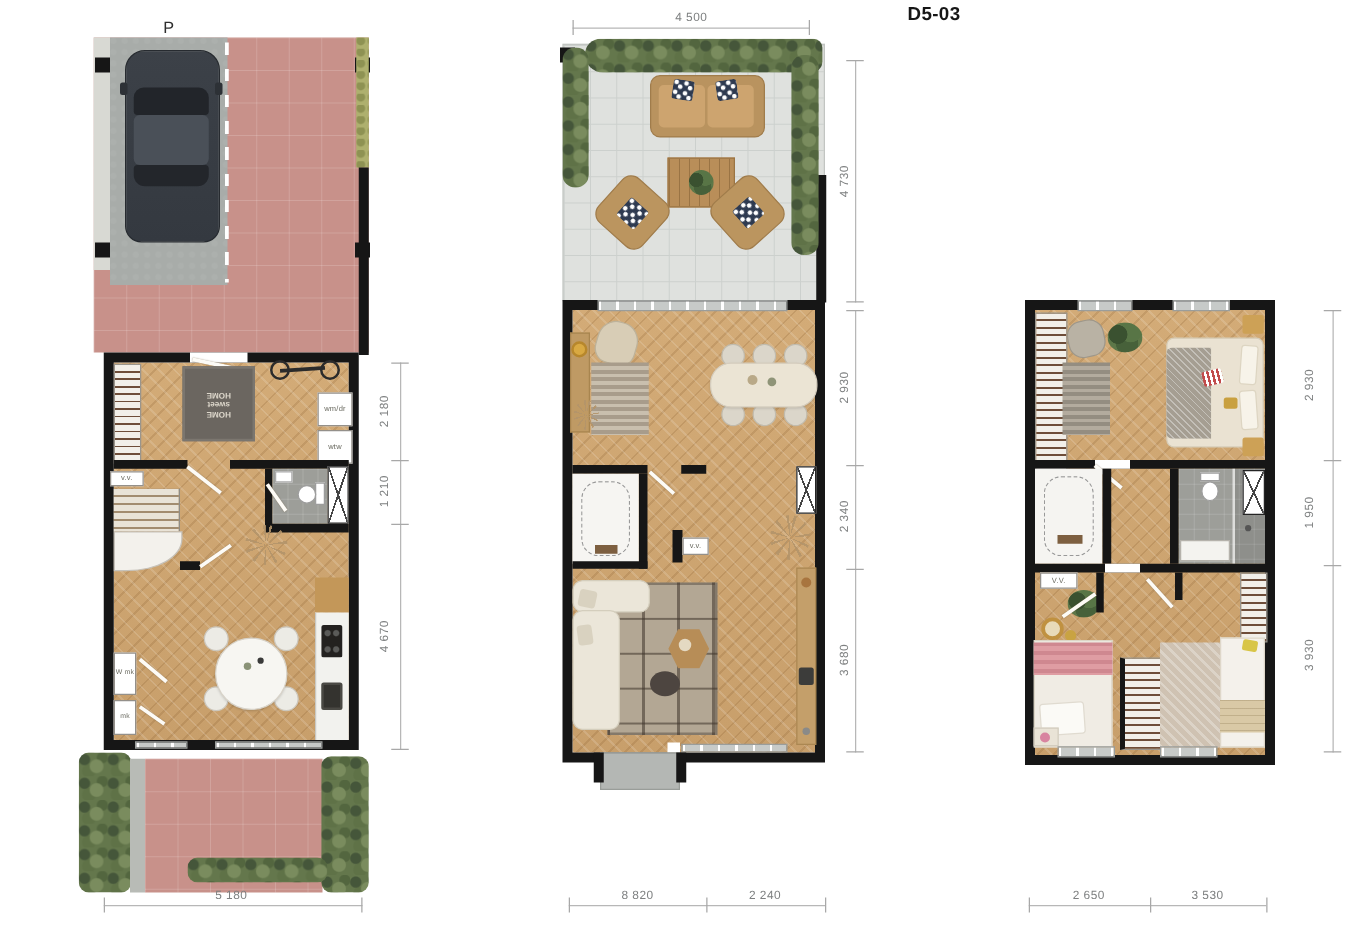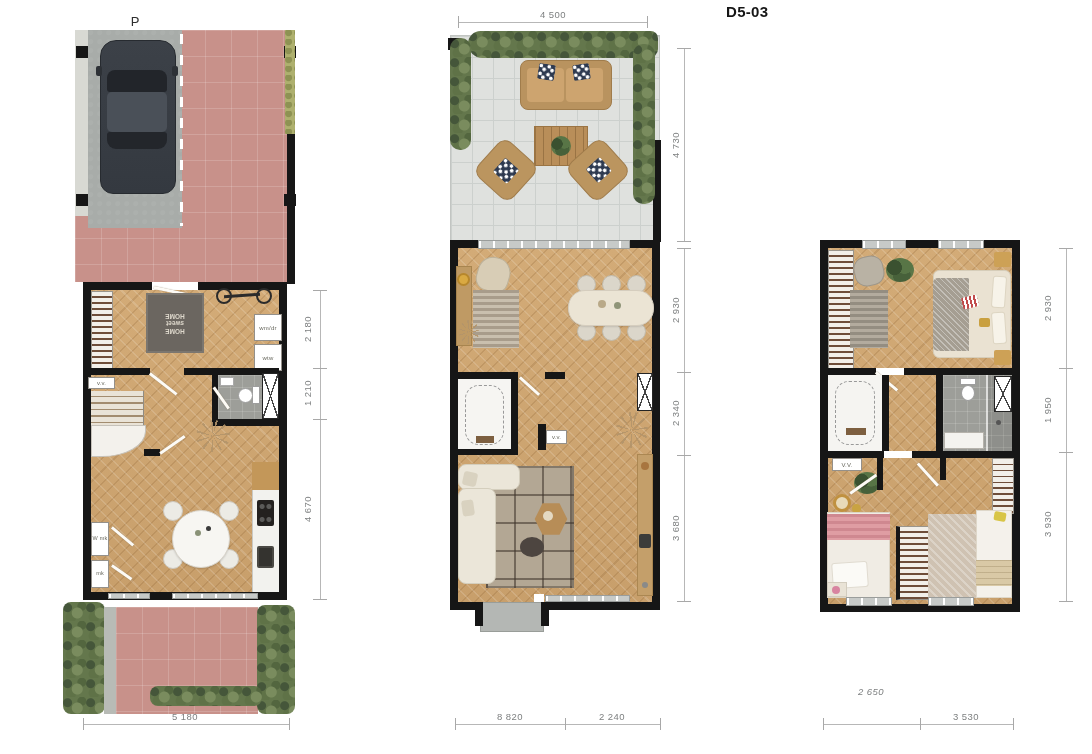--- a/index.html
+++ b/index.html
@@ -347,16 +347,16 @@
   <div class="tick" style="left:1059px;top:368px;width:14px;height:1px;"></div>
   <div class="tick" style="left:1059px;top:452px;width:14px;height:1px;"></div>
   <div class="tick" style="left:1059px;top:601px;width:14px;height:1px;"></div>
   <div class="dim v" style="left:1024px;top:302px;">2 930</div>
   <div class="dim v" style="left:1024px;top:404px;">1 950</div>
   <div class="dim v" style="left:1024px;top:518px;">3 930</div>
   <div class="dimline" style="left:823px;top:724px;width:190px;height:1px;"></div>
   <div class="tick" style="left:823px;top:718px;width:1px;height:12px;"></div>
   <div class="tick" style="left:920px;top:718px;width:1px;height:12px;"></div>
   <div class="tick" style="left:1013px;top:718px;width:1px;height:12px;"></div>
-  <div class="dim" style="left:843px;top:686px;width:56px;font-style:italic;">2 650</div>
+  <div class="dim" style="left:843px;top:711px;width:56px;">2 650</div>
   <div class="dim" style="left:938px;top:711px;width:56px;">3 530</div>
 
 </div>
 
 </body></html>

